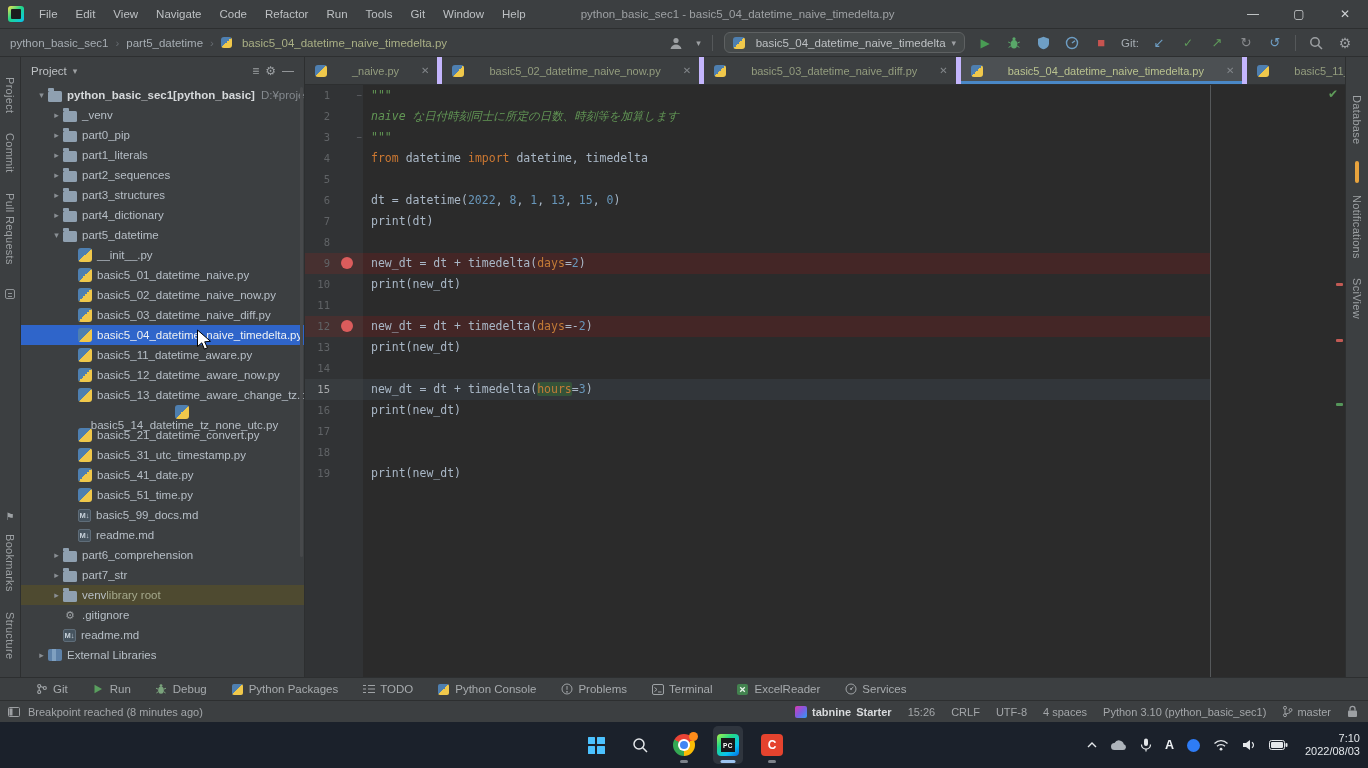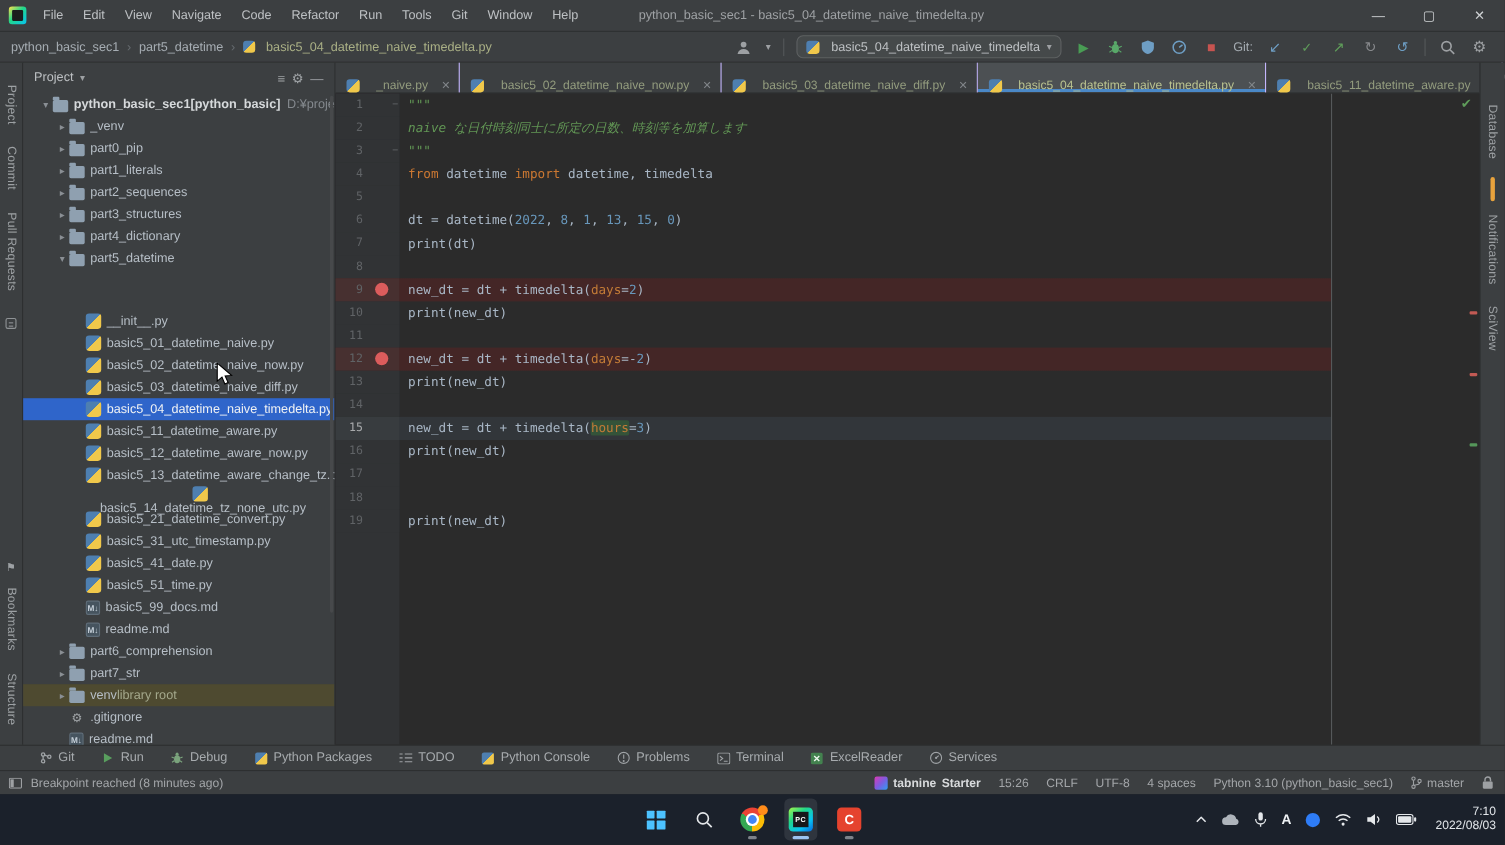--- a/index.html
+++ b/index.html
@@ -75,22 +75,22 @@
   .i-gear::after{content:"⚙"}
   .i-lib{width:14px;height:12px;border-radius:2px;background:linear-gradient(90deg,#5d81a8 0 4px,#7fa0c0 4px 8px,#5d81a8 8px 14px)}
   .trow.root .tlabel,.trow.root .textra{font-weight:bold;color:#d6d9db}
   .tpath{color:#84898e;margin-left:6px}
   .trow.venv .textra{color:#a4a88c}
 
   
   .editor-col{flex:1;display:flex;flex-direction:column;min-width:0}
   .tabbar{height:28px;background:#3c3f41;border-bottom:1px solid #2d2f30;display:flex;align-items:center}
   #tabs{display:flex;height:100%}
-  .tab{display:flex;align-items:flex-end;gap:10px;padding:0 8px 0 10px;height:100%;font-size:11px;color:#939c7e;
-    border-right:1px solid #c4b5fd;white-space:nowrap}
+  .tab{display:flex;align-items:center;gap:20px;padding:0 8px 0 10px;height:100%;font-size:11px;color:#939c7e;
+    border-right:5px solid #c4b5fd;white-space:nowrap}
   .tab .i-py{width:12px;height:12px}
   .tab.active{background:#4c5053;color:#b9c28f;box-shadow:inset 0 -3px 0 #4a88c7}
   .tab-close{color:#82868a;font-size:10px;margin-left:2px}
   .tab-extra{margin-left:auto;display:flex;gap:14px;align-items:center;padding-right:10px;color:#9da0a3;font-size:11px}
   .editor{position:relative;height:592px;background:#2b2b2b;overflow:hidden}
   .editor::before{content:"";position:absolute;left:0;top:0;bottom:0;width:58px;background:#313335}
   #code-rows{position:relative}
   .crow{display:flex;height:21px;line-height:21px;font-family:"DejaVu Sans Mono","Liberation Mono",monospace;font-size:11.5px}
   .gut{width:58px;flex:none;background:#313335;position:relative;display:flex;justify-content:flex-end;padding-right:33px}
   .ln{color:#606366;font-size:10.5px}
@@ -304,21 +304,21 @@
           <div class="trow" style="padding-left: 29px;">
             <span class="chev">▸</span>
             <span class="ticon i-folder"></span>
             <span class="tlabel">part4_dictionary</span>
           </div>
           <div class="trow" style="padding-left: 29px;">
             <span class="chev">▾</span>
             <span class="ticon i-folder"></span>
             <span class="tlabel">part5_datetime</span>
           </div>
-          <div class="trow" style="padding-left: 44px; margin-top: 37px;">
+          <div class="trow" style="padding-left: 44px;">
             <span class="chev"></span>
             <span class="ticon i-py"></span>
             <span class="tlabel">__init__.py</span>
           </div>
           <div class="trow" style="padding-left: 44px;">
             <span class="chev"></span>
             <span class="ticon i-py"></span>
             <span class="tlabel">basic5_01_datetime_naive.py</span>
           </div>
           <div class="trow" style="padding-left: 44px;">

